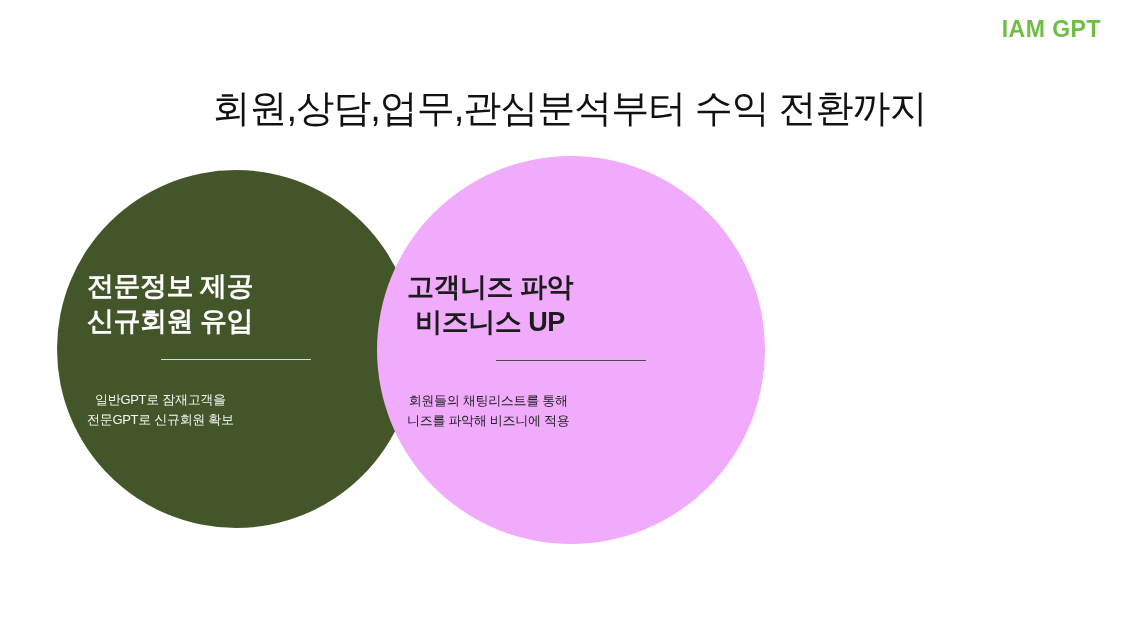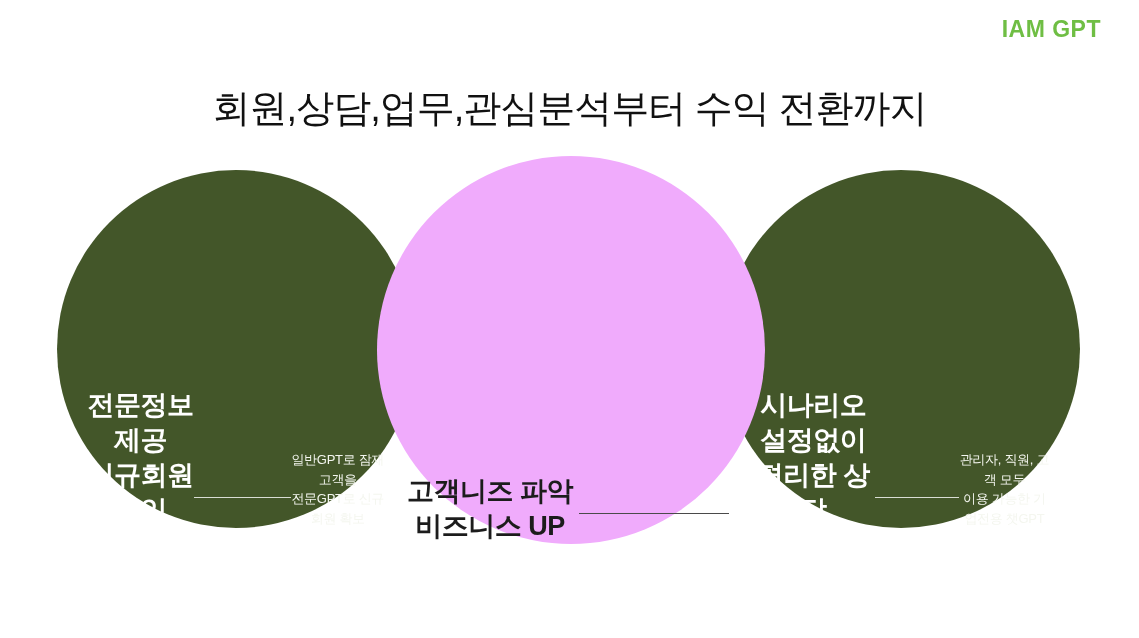--- a/index.html
+++ b/index.html
@@ -32,21 +32,22 @@
     text-align: center;
     font-size: 38px;
     font-weight: 400;
     letter-spacing: -1px;
     color: #111111;
   }
   .circle {
     position: absolute;
     border-radius: 50%;
     display: flex;
-    align-items: flex-end;
+    flex-direction: column;
+    align-items: flex-start;
     justify-content: center;
     text-align: center;
     box-sizing: border-box;
     padding: 0 30px;
   }
   .circle.dark {
     width: 358px;
     height: 358px;
     top: 170px;
     background: #435629;
@@ -105,23 +106,18 @@
 신규회원 유입</div>
     <hr class="circle-divider">
     <div class="circle-body">일반GPT로 잠재고객을
 전문GPT로 신규회원 확보</div>
   </div>
 
   <div class="circle light">
     <div class="circle-heading">고객니즈 파악
 비즈니스 UP</div>
     <hr class="circle-divider">
+    <div class="circle-body">회원들의 채팅리스트를 통해
+니즈를 파악해 비즈니에 적용</div>
   </div>
 
-  <div class="circle dark circle-right">
-    <div class="circle-heading">시나리오 설정없이
-편리한 상담</div>
-    <hr class="circle-divider">
-    <div class="circle-body">관리자, 직원, 고객 모두
-이용 가능한 기업전용 챗GPT</div>
-  </div>
 
 </div>
 
 </body></html>

